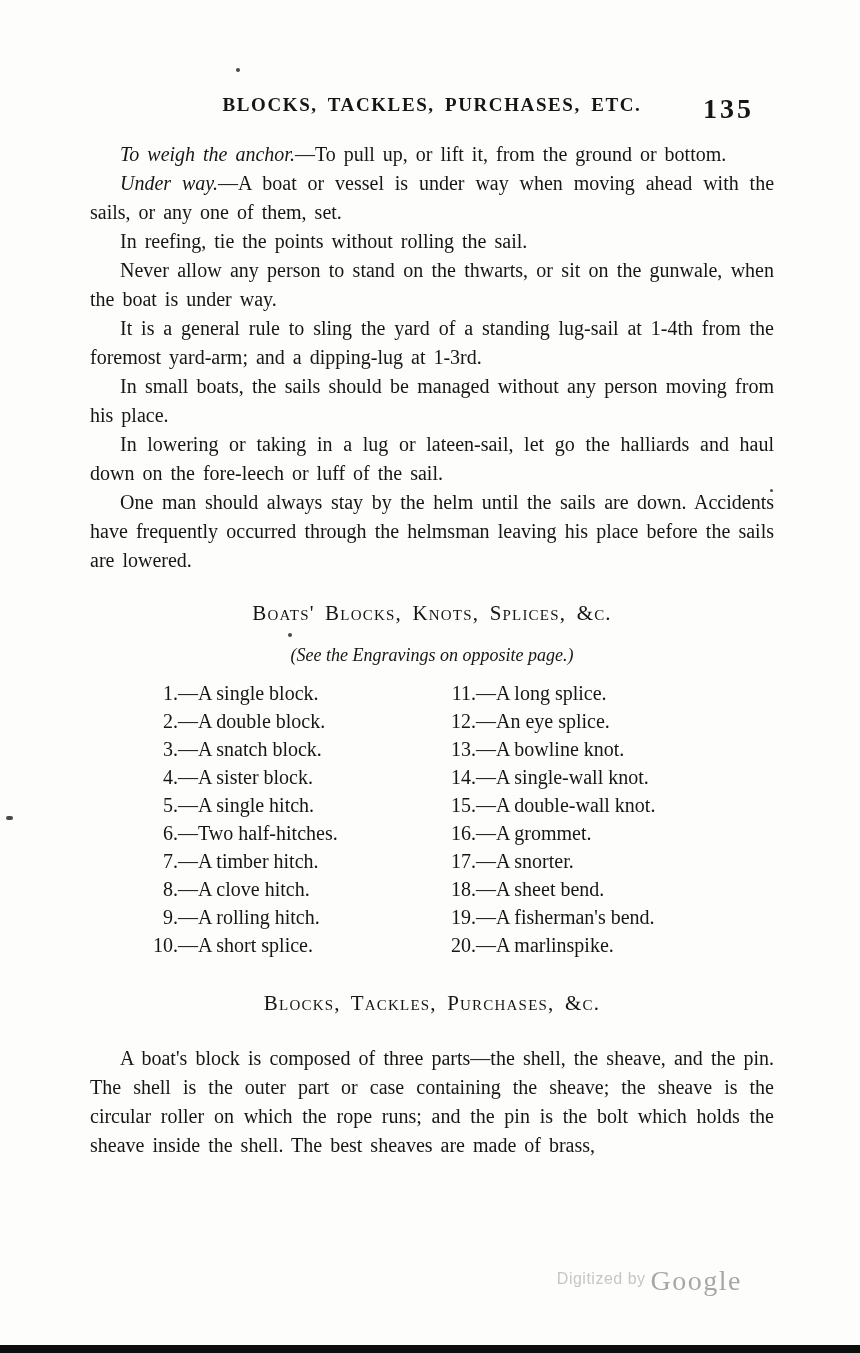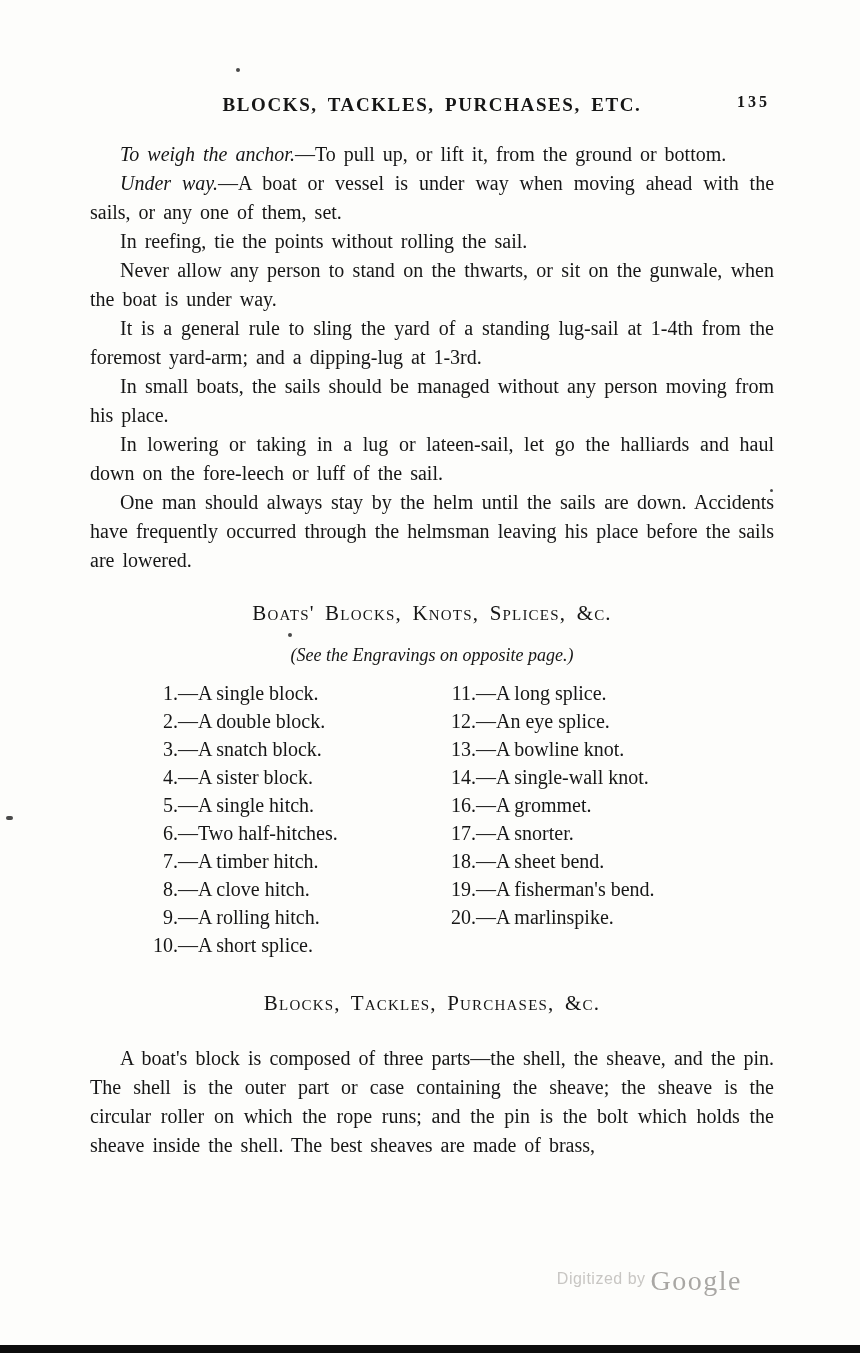--- a/index.html
+++ b/index.html
@@ -26,24 +26,24 @@
     height: 26px;
   }
   .running-title {
     font-weight: bold;
     font-size: 19px;
     letter-spacing: 1.6px;
     word-spacing: 4px;
   }
   .page-number {
     position: absolute;
-    right: 4px;
+    right: 20px;
     top: -1px;
     font-weight: bold;
-    font-size: 16px;
+    font-size: 28px;
     letter-spacing: 3px;
   }
   .para {
     font-size: 20px;
     line-height: 29px;
     text-align: justify;
     text-indent: 30px;
     word-spacing: 3px;
   }
   .para em { font-style: italic; }
@@ -202,20 +202,24 @@
         </div>
       <div class="list-item">
           <span class="num">13.</span>
           <span class="label">—A bowline knot.</span>
         </div>
       <div class="list-item">
           <span class="num">14.</span>
           <span class="label">—A single-wall knot.</span>
         </div>
       <div class="list-item">
+          <span class="num">15.</span>
+          <span class="label">—A double-wall knot.</span>
+        </div>
+      <div class="list-item">
           <span class="num">16.</span>
           <span class="label">—A grommet.</span>
         </div>
       <div class="list-item">
           <span class="num">17.</span>
           <span class="label">—A snorter.</span>
         </div>
       <div class="list-item">
           <span class="num">18.</span>
           <span class="label">—A sheet bend.</span>

